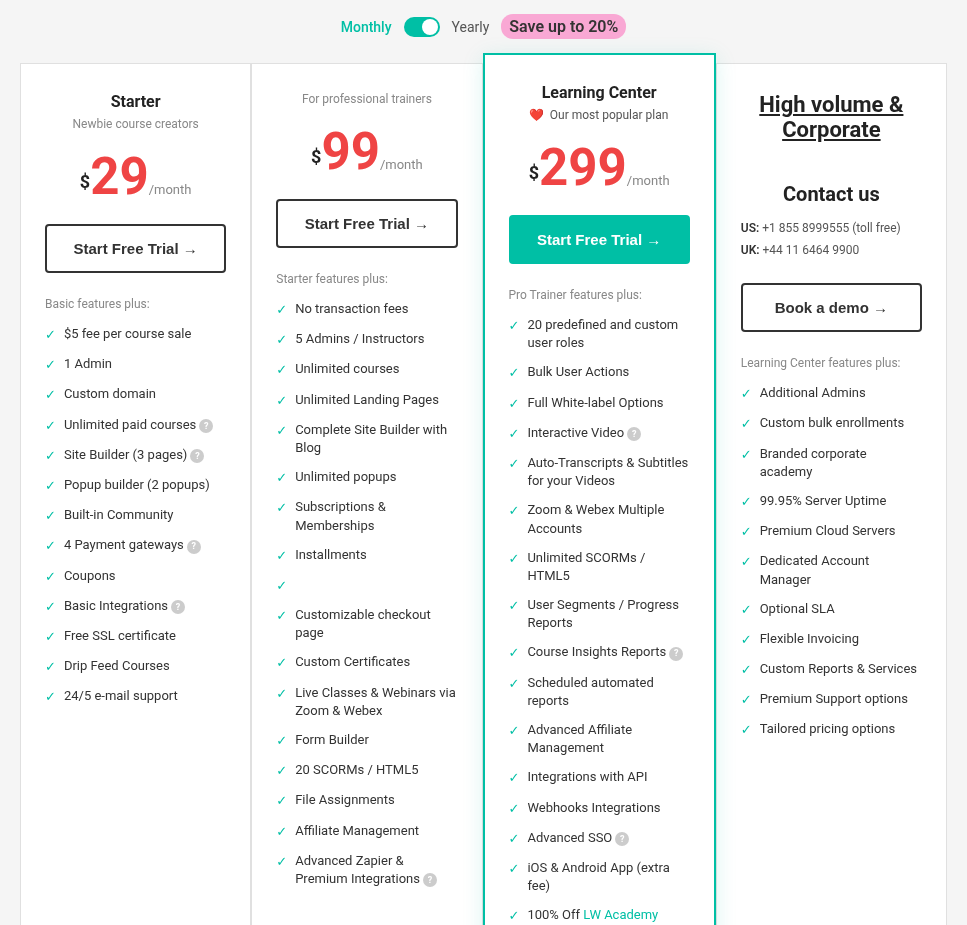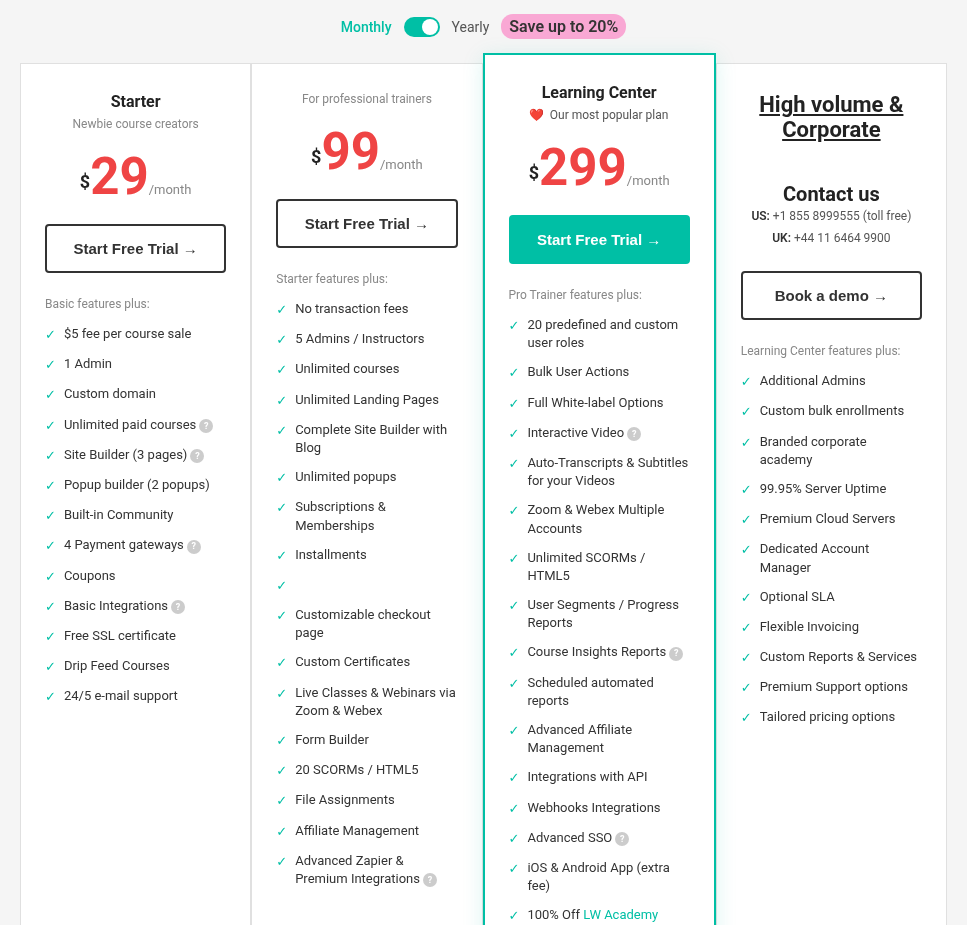--- a/index.html
+++ b/index.html
@@ -117,24 +117,24 @@
     }
     .price-period {
       font-size: 13px;
       color: #888;
     }
     .contact-us {
       text-align: center;
       font-size: 20px;
       font-weight: 700;
       color: #222;
-      margin-bottom: 0;
+      margin-bottom: 12px;
     }
     .contact-info {
-      text-align: center;
+      text-align: left;
       font-size: 12px;
       color: #555;
       line-height: 1.8;
       margin-bottom: 22px;
     }
     .contact-info .label {
       font-weight: 600;
       color: #333;
     }
     .cta-btn {

